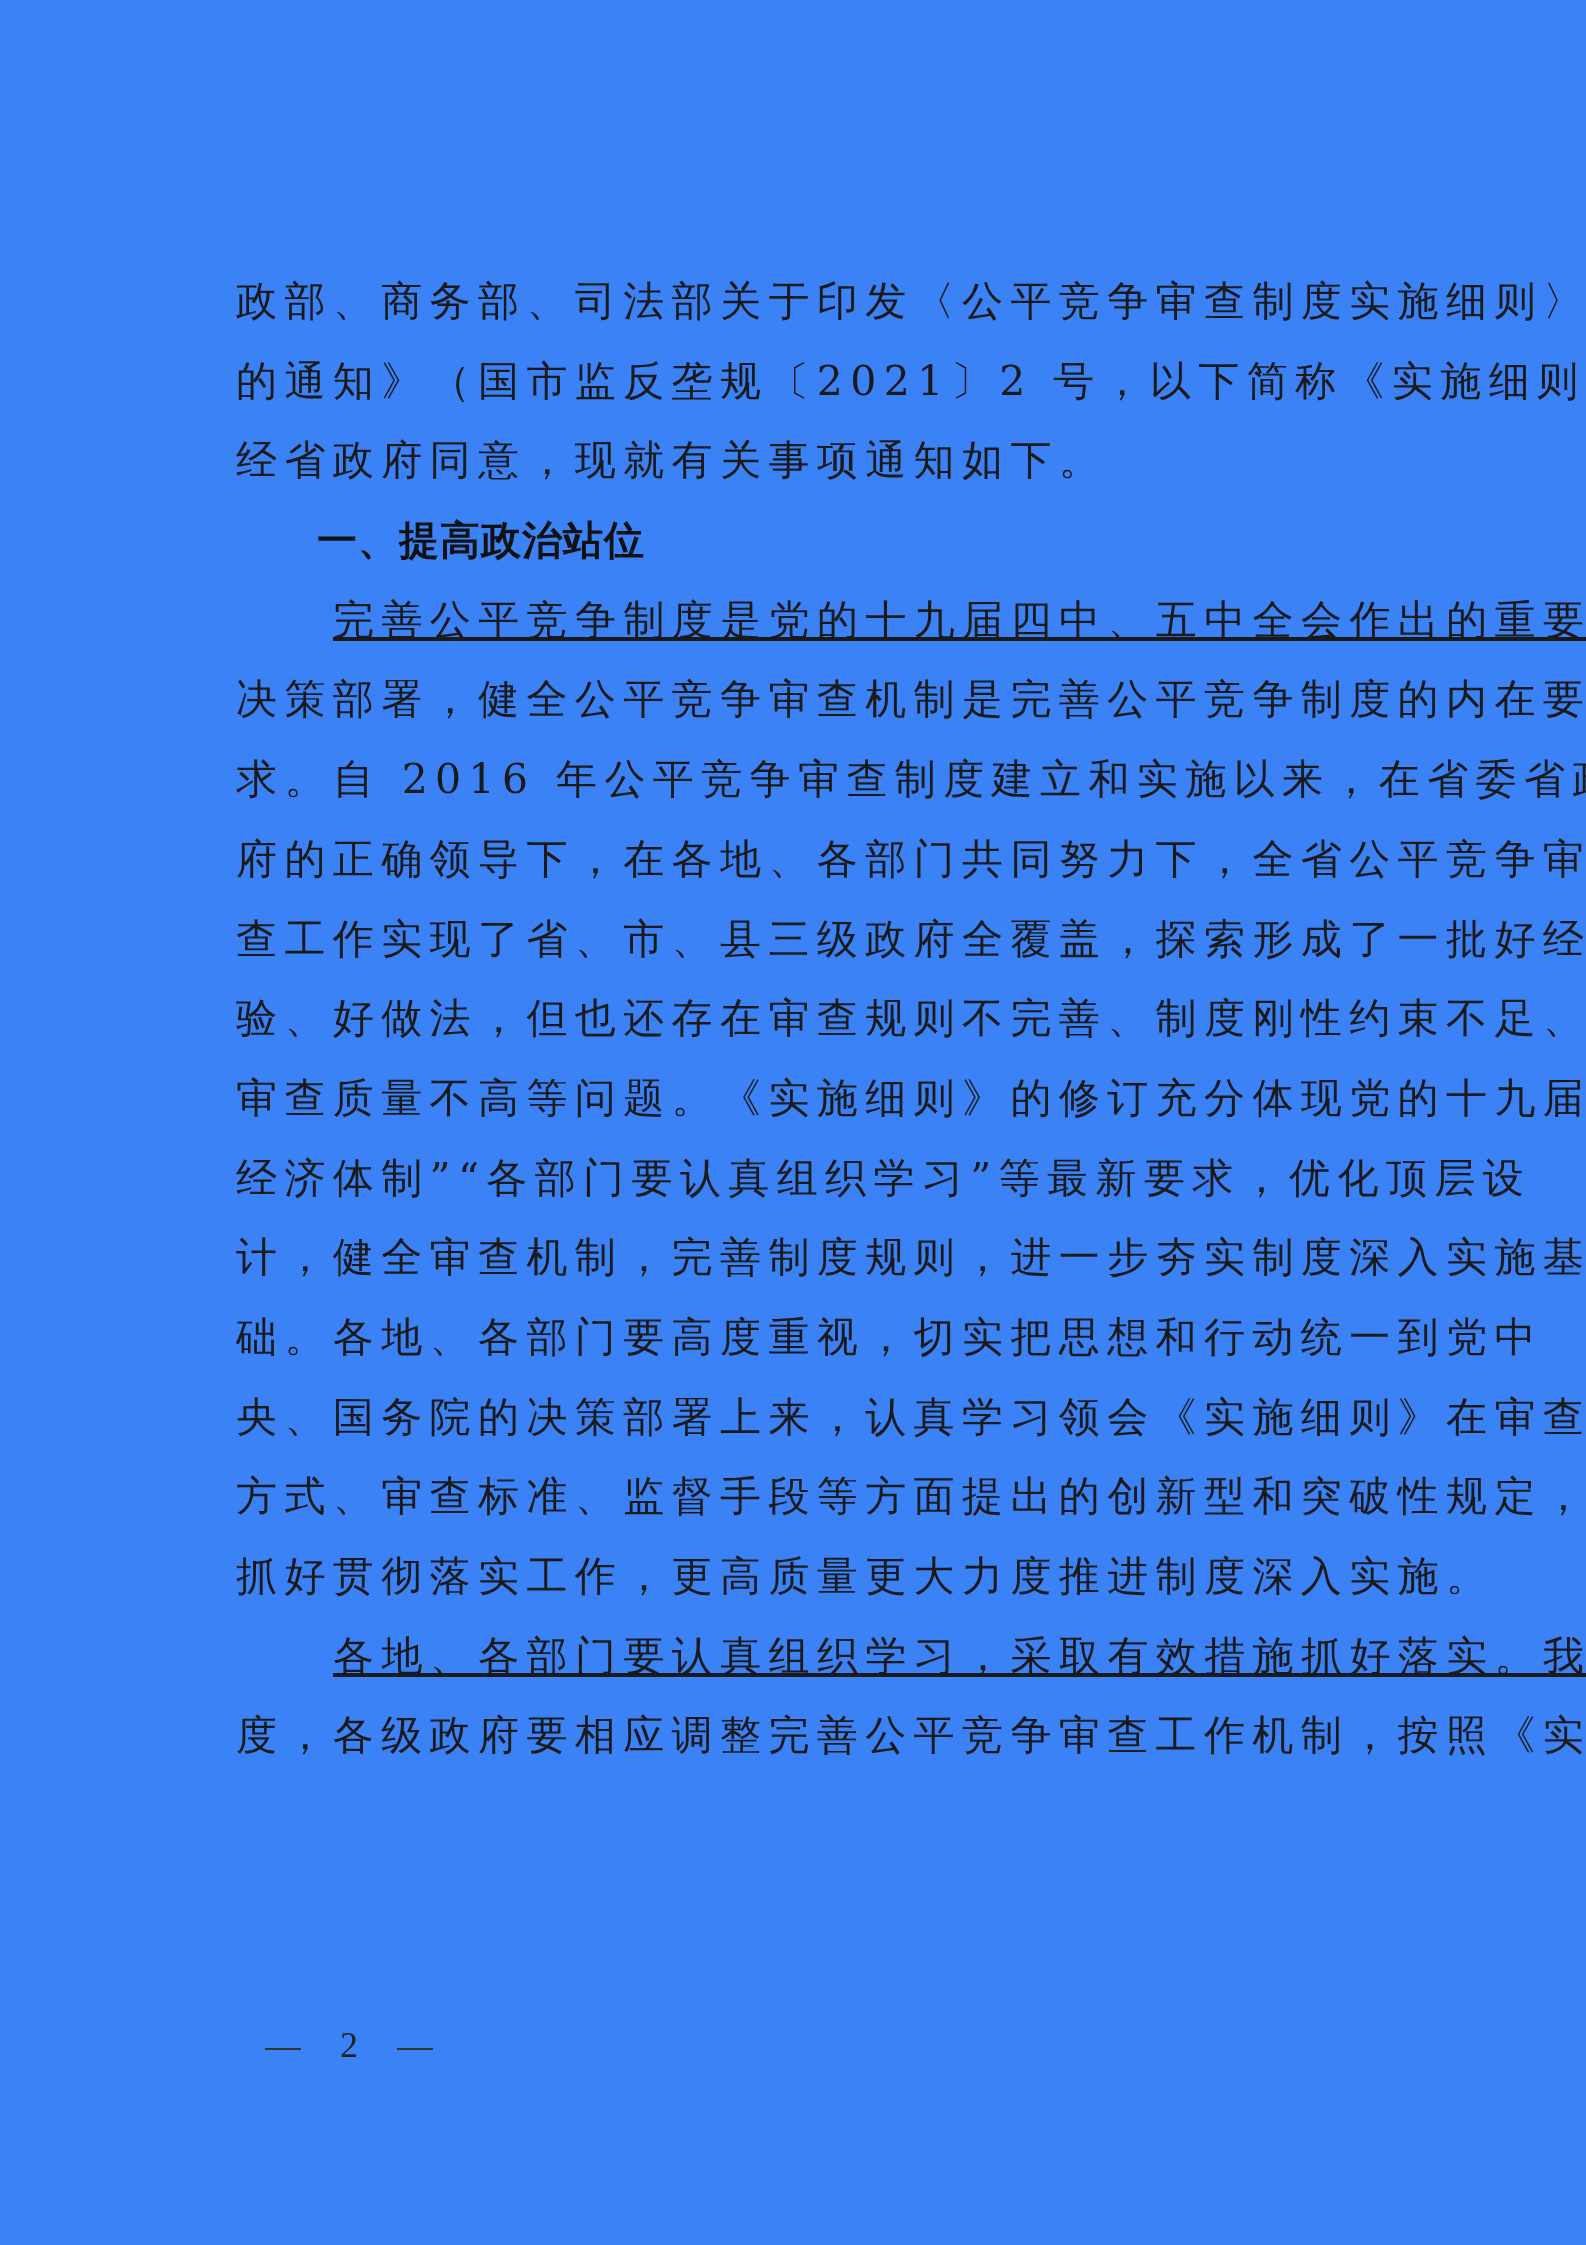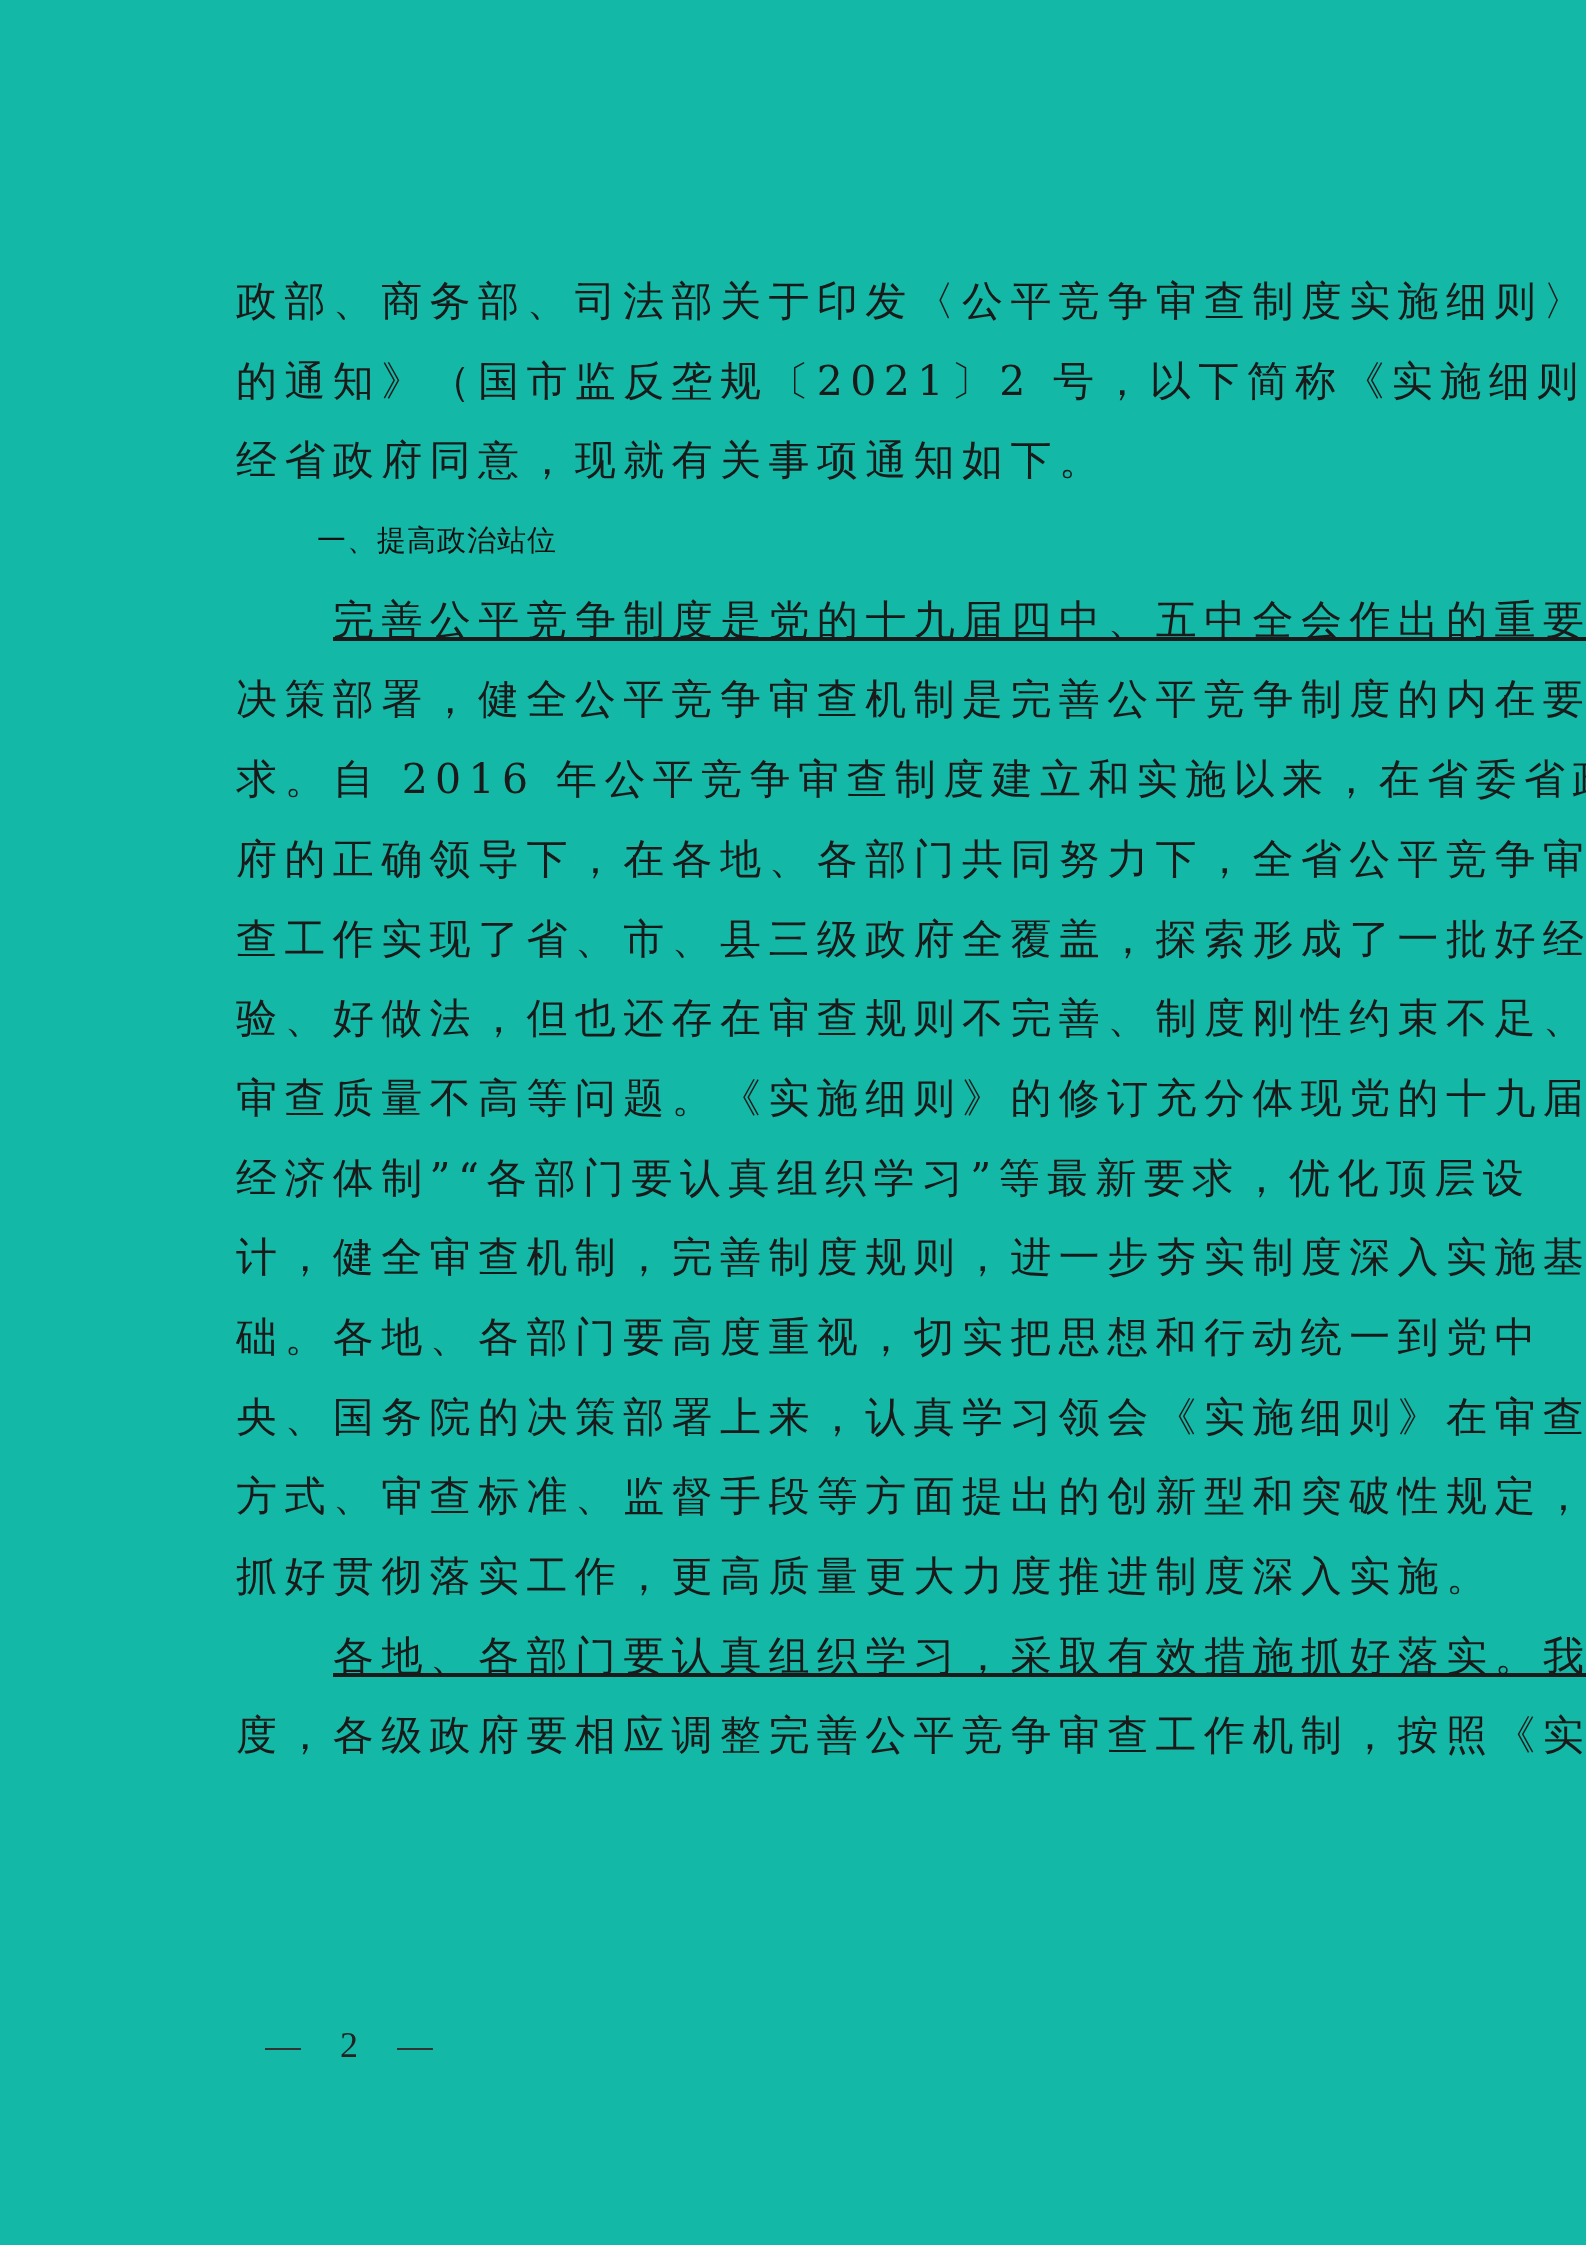--- a/index.html
+++ b/index.html
@@ -12,21 +12,21 @@
       height: 2245px;
       position: relative;
       overflow: hidden;
     }
     .page {
       position: absolute;
       left: 0;
       top: 0;
       width: 1586px;
       height: 2245px;
-      background: #14b8a6;
+      background: #3b82f6;
     }
     .text-block {
       position: absolute;
       left: 236px;
       top: 262px;
       width: 1170px;
     }
     .line {
       height: 79.7px;
       line-height: 79.7px;
@@ -36,22 +36,22 @@
       color: #1a1a1a;
       white-space: nowrap;
     }
     .line.indent {
       padding-left: 97px;
       text-decoration: underline;
     }
     .line.heading {
       padding-left: 81px;
       font-family: "DejaVu Sans", "Liberation Sans", sans-serif;
-      font-weight: normal;
-      font-size: 29px;
+      font-weight: bold;
+      font-size: 40px;
       letter-spacing: 1px;
       color: #111;
     }
     .footer {
       position: absolute;
       left: 265px;
       top: 2020px;
       height: 50px;
       line-height: 50px;
       font-family: "Liberation Serif", "DejaVu Serif", serif;

